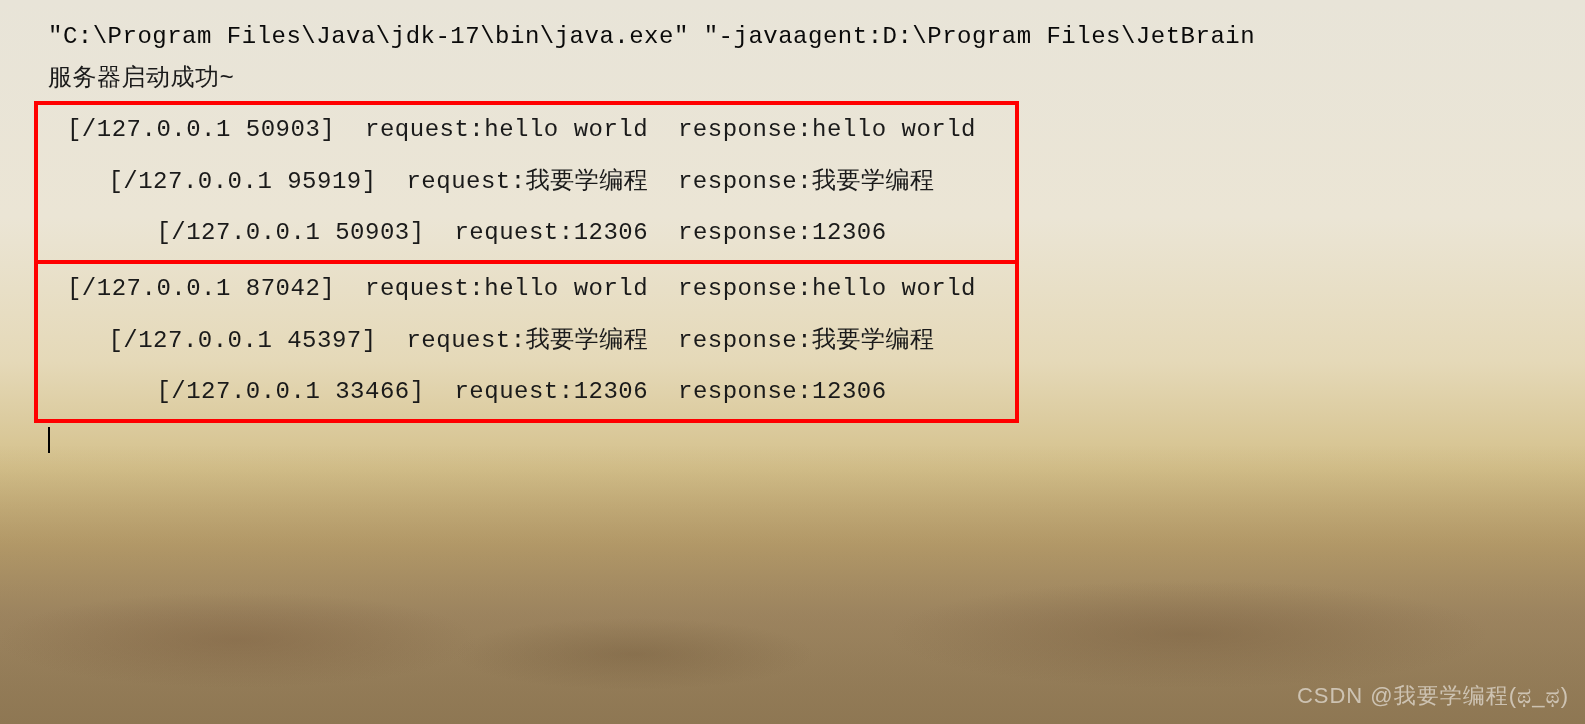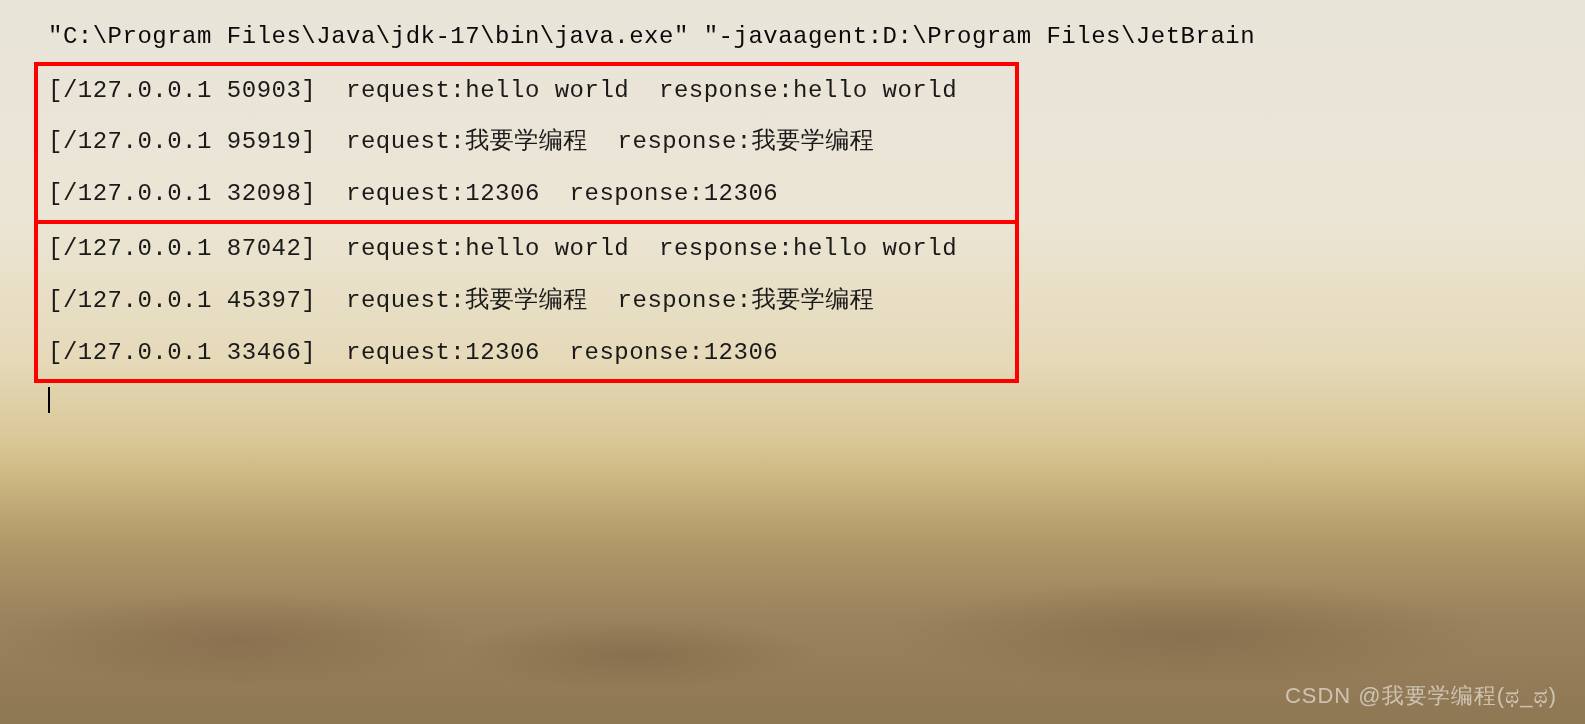--- a/index.html
+++ b/index.html
@@ -54,58 +54,60 @@
     .startup-msg {
       margin-top: 6px;
       margin-bottom: 6px;
     }
     .highlight-box {
       border: 4px solid #ff0000;
       margin-left: -14px;
       padding: 8px 20px 8px 10px;
       margin-bottom: -4px;
       width: 985px;
+      text-align: center;
     }
     .highlight-box .console-line {
       margin-bottom: 18px;
     }
     .highlight-box .console-line:last-child {
       margin-bottom: 2px;
     }
     .cursor {
       display: inline-block;
       width: 2px;
       height: 26px;
       background: #000;
       margin-top: 8px;
       vertical-align: top;
     }
     .watermark {
       position: absolute;
       bottom: 12px;
-      right: 28px;
+      right: 16px;
       color: rgba(255,255,255,0.55);
       font-family: Arial, sans-serif;
       font-size: 22px;
       z-index: 3;
       letter-spacing: 1px;
     }
   </style>
 </head>
 <body>
 
 <div class="bg-landscape"></div>
 
 <div class="console">
   <div class="console-line command-line">"C:\Program Files\Java\jdk-17\bin\java.exe" "-javaagent:D:\Program Files\JetBrain</div>
+  <div class="console-line startup-msg">服务器启动成功~</div>
 
   <div class="highlight-box">
     <div class="console-line">[/127.0.0.1 50903]  request:hello world  response:hello world</div>
     <div class="console-line">[/127.0.0.1 95919]  request:我要学编程  response:我要学编程</div>
-    <div class="console-line">[/127.0.0.1 32098]  request:12306  response:12306</div>
+    <div class="console-line">[/127.0.0.1 50903]  request:12306  response:12306</div>
   </div>
 
   <div class="highlight-box">
     <div class="console-line">[/127.0.0.1 87042]  request:hello world  response:hello world</div>
     <div class="console-line">[/127.0.0.1 45397]  request:我要学编程  response:我要学编程</div>
     <div class="console-line">[/127.0.0.1 33466]  request:12306  response:12306</div>
   </div>
 
   <span class="cursor"></span>
 </div>

